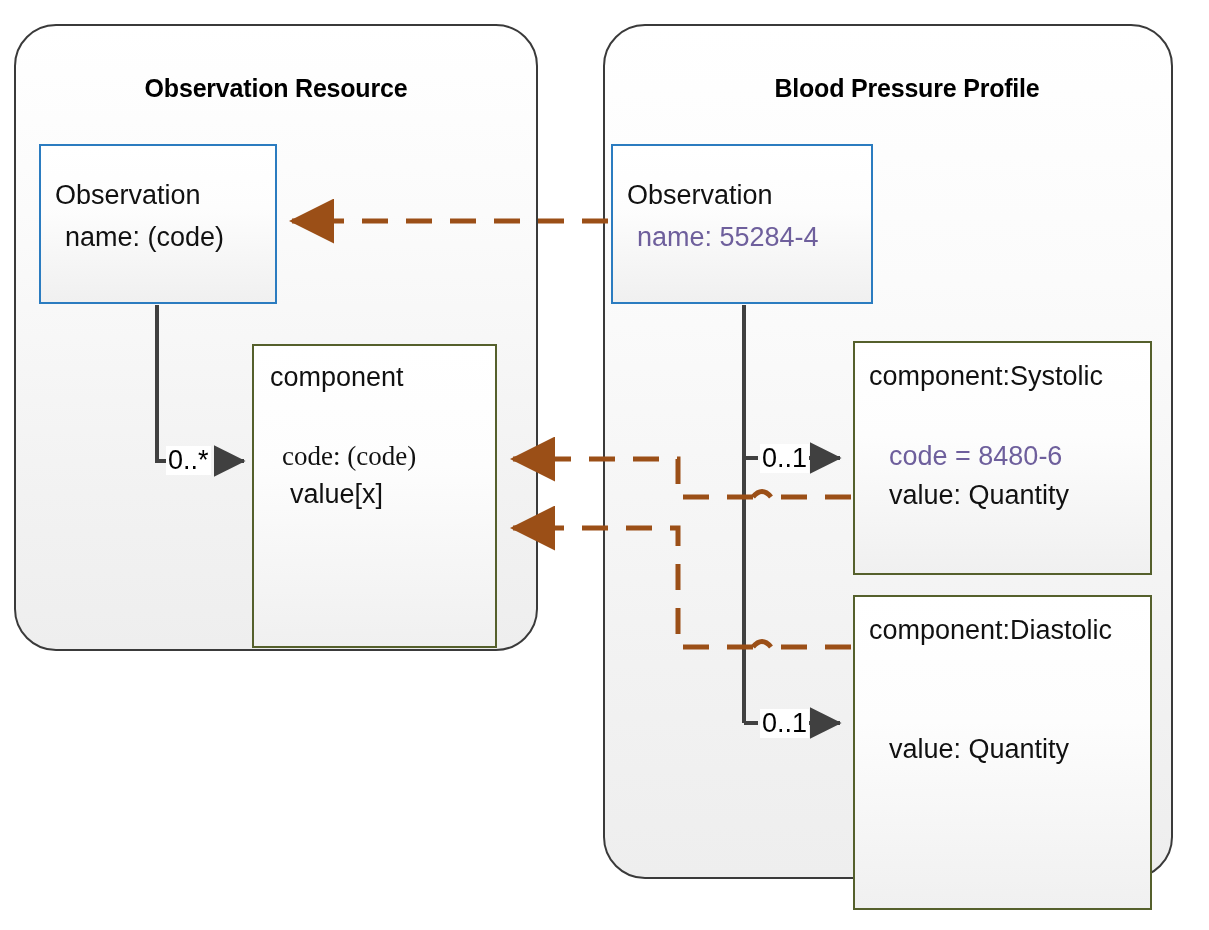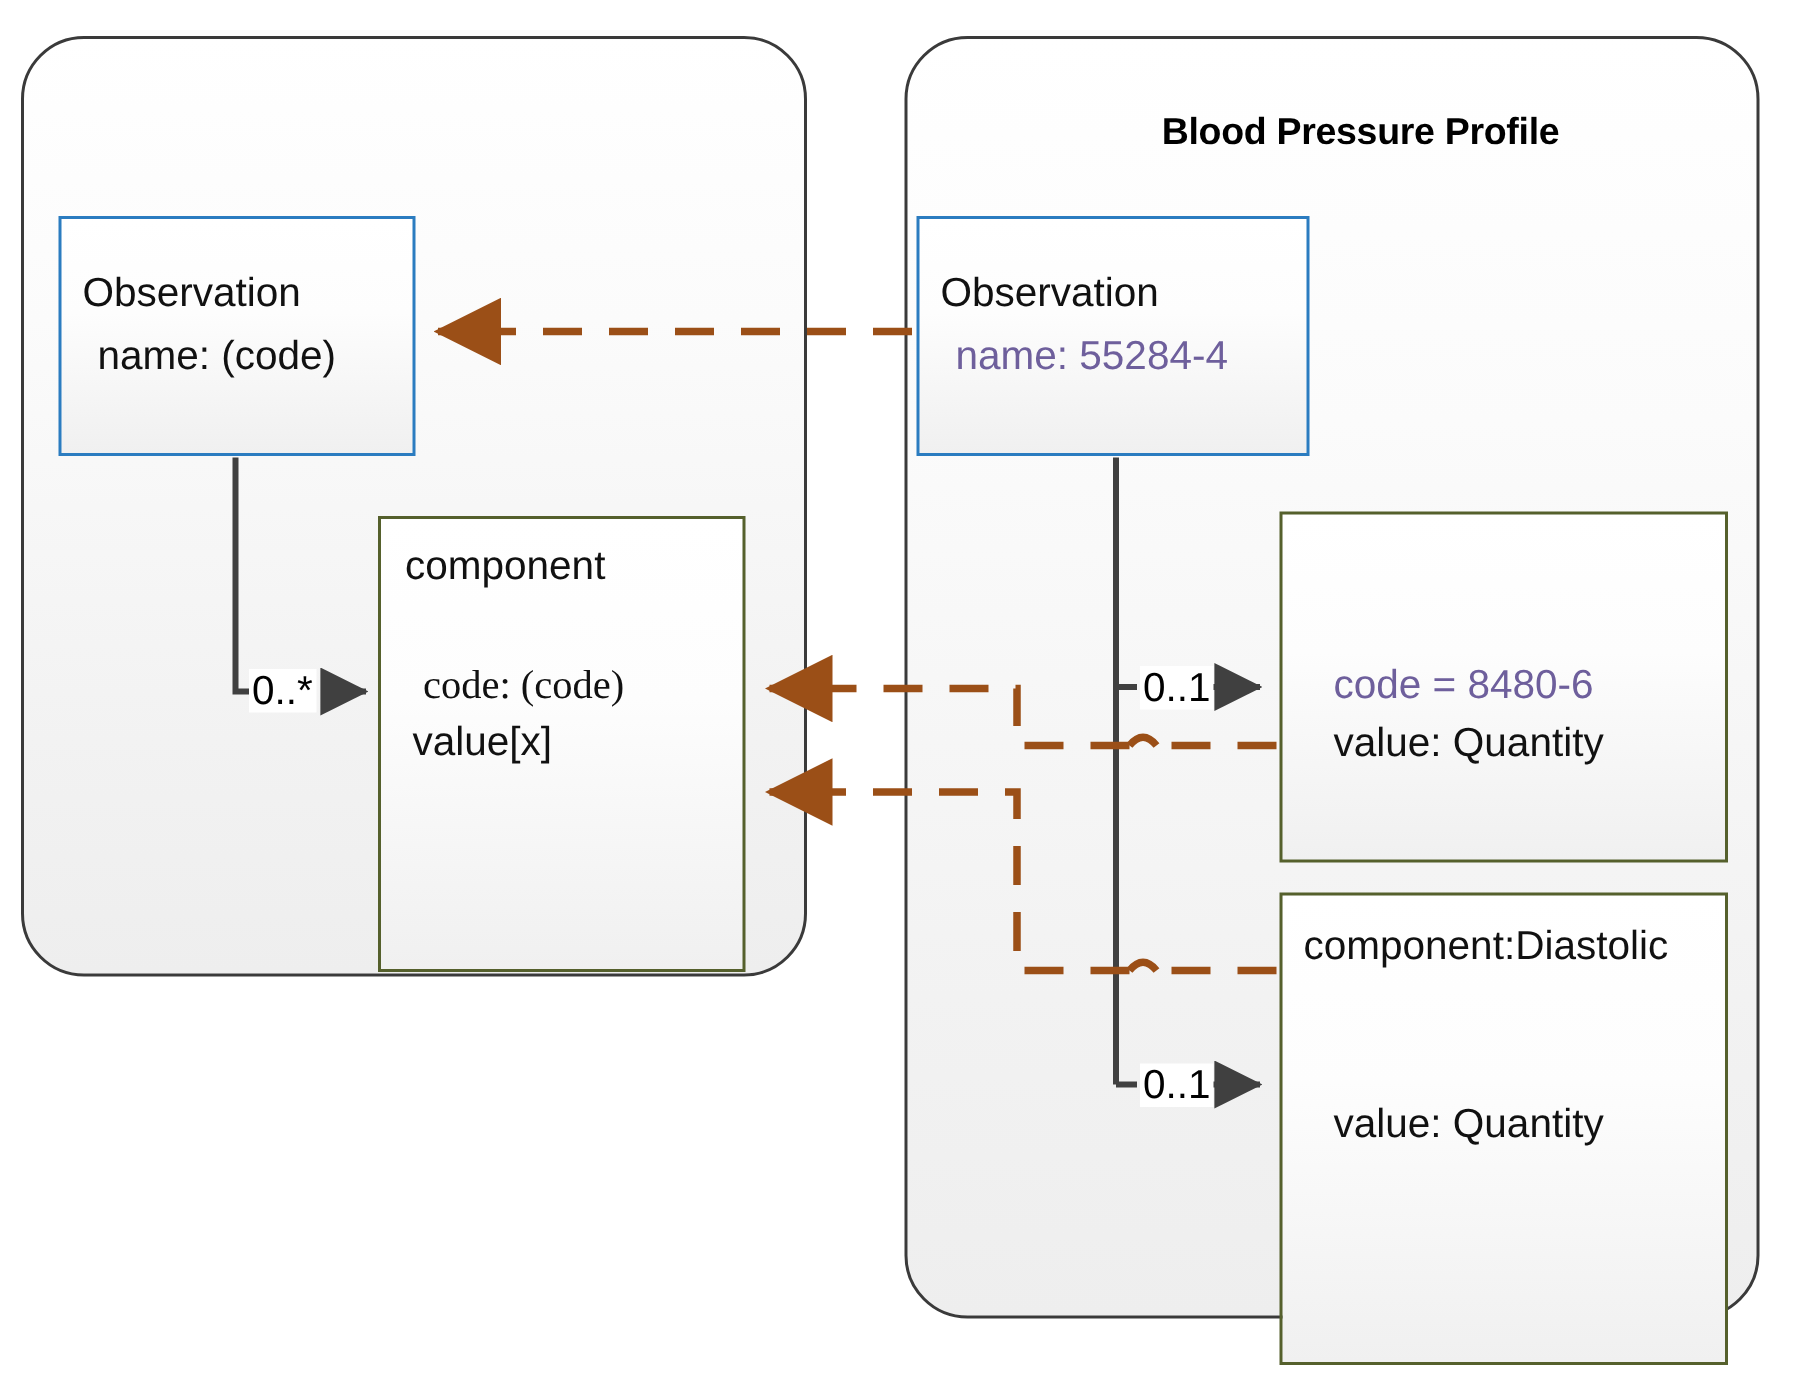--- a/index.html
+++ b/index.html
@@ -77,42 +77,44 @@
     white-space: nowrap;
   }
 </style>
 </head>
 <body>
 
 <div id="canvas">
 
   <div class="package" id="pkg-left" style="left:14px; top:24px; width:524px; height:627px;">
   </div>
+  <div class="package-title" style="left:14px; top:74px; width:524px;">Observation Resource</div>
 
   <div class="clsbox blue" id="box-observation-base" style="left:39px; top:144px; width:238px; height:160px;">
     <div class="cls-line" style="left:14px; top:36px;">Observation</div>
     <div class="cls-line" style="left:24px; top:78px;">name: (code)</div>
   </div>
 
   <div class="clsbox olive" id="box-component-base" style="left:252px; top:344px; width:245px; height:304px;">
     <div class="cls-line" style="left:16px; top:18px;">component</div>
     <div class="cls-line" style="left:28px; top:97px;font-family:Liberation Serif, serif;">code: (code)</div>
-    <div class="cls-line" style="left:21px; top:135px;text-align:right;">value[x]</div>
+    <div class="cls-line" style="left:36px; top:135px;text-align:right;">value[x]</div>
   </div>
 
   <div class="package" id="pkg-right" style="left:603px; top:24px; width:570px; height:855px;">
   </div>
   <div class="package-title" style="left:603px; top:74px; width:608px;">Blood Pressure Profile</div>
 
   <div class="clsbox blue" id="box-observation-bp" style="left:611px; top:144px; width:262px; height:160px;">
     <div class="cls-line" style="left:14px; top:36px;">Observation</div>
     <div class="cls-line purple" style="left:24px; top:78px;">name: 55284-4</div>
   </div>
 
   <div class="clsbox olive" id="box-component-systolic" style="left:853px; top:341px; width:299px; height:234px;">
+    <div class="cls-line" style="left:14px; top:20px;">component:Systolic</div>
     <div class="cls-line purple" style="left:34px; top:100px;">code = 8480-6</div>
     <div class="cls-line" style="left:34px; top:139px;">value: Quantity</div>
   </div>
 
   <div class="clsbox olive" id="box-component-diastolic" style="left:853px; top:595px; width:299px; height:315px;">
     <div class="cls-line" style="left:14px; top:20px;">component:Diastolic</div>
     <div class="cls-line" style="left:34px; top:139px;">value: Quantity</div>
   </div>
 
   <svg class="svg-layer" viewBox="0 0 1209 930" xmlns="http://www.w3.org/2000/svg">

